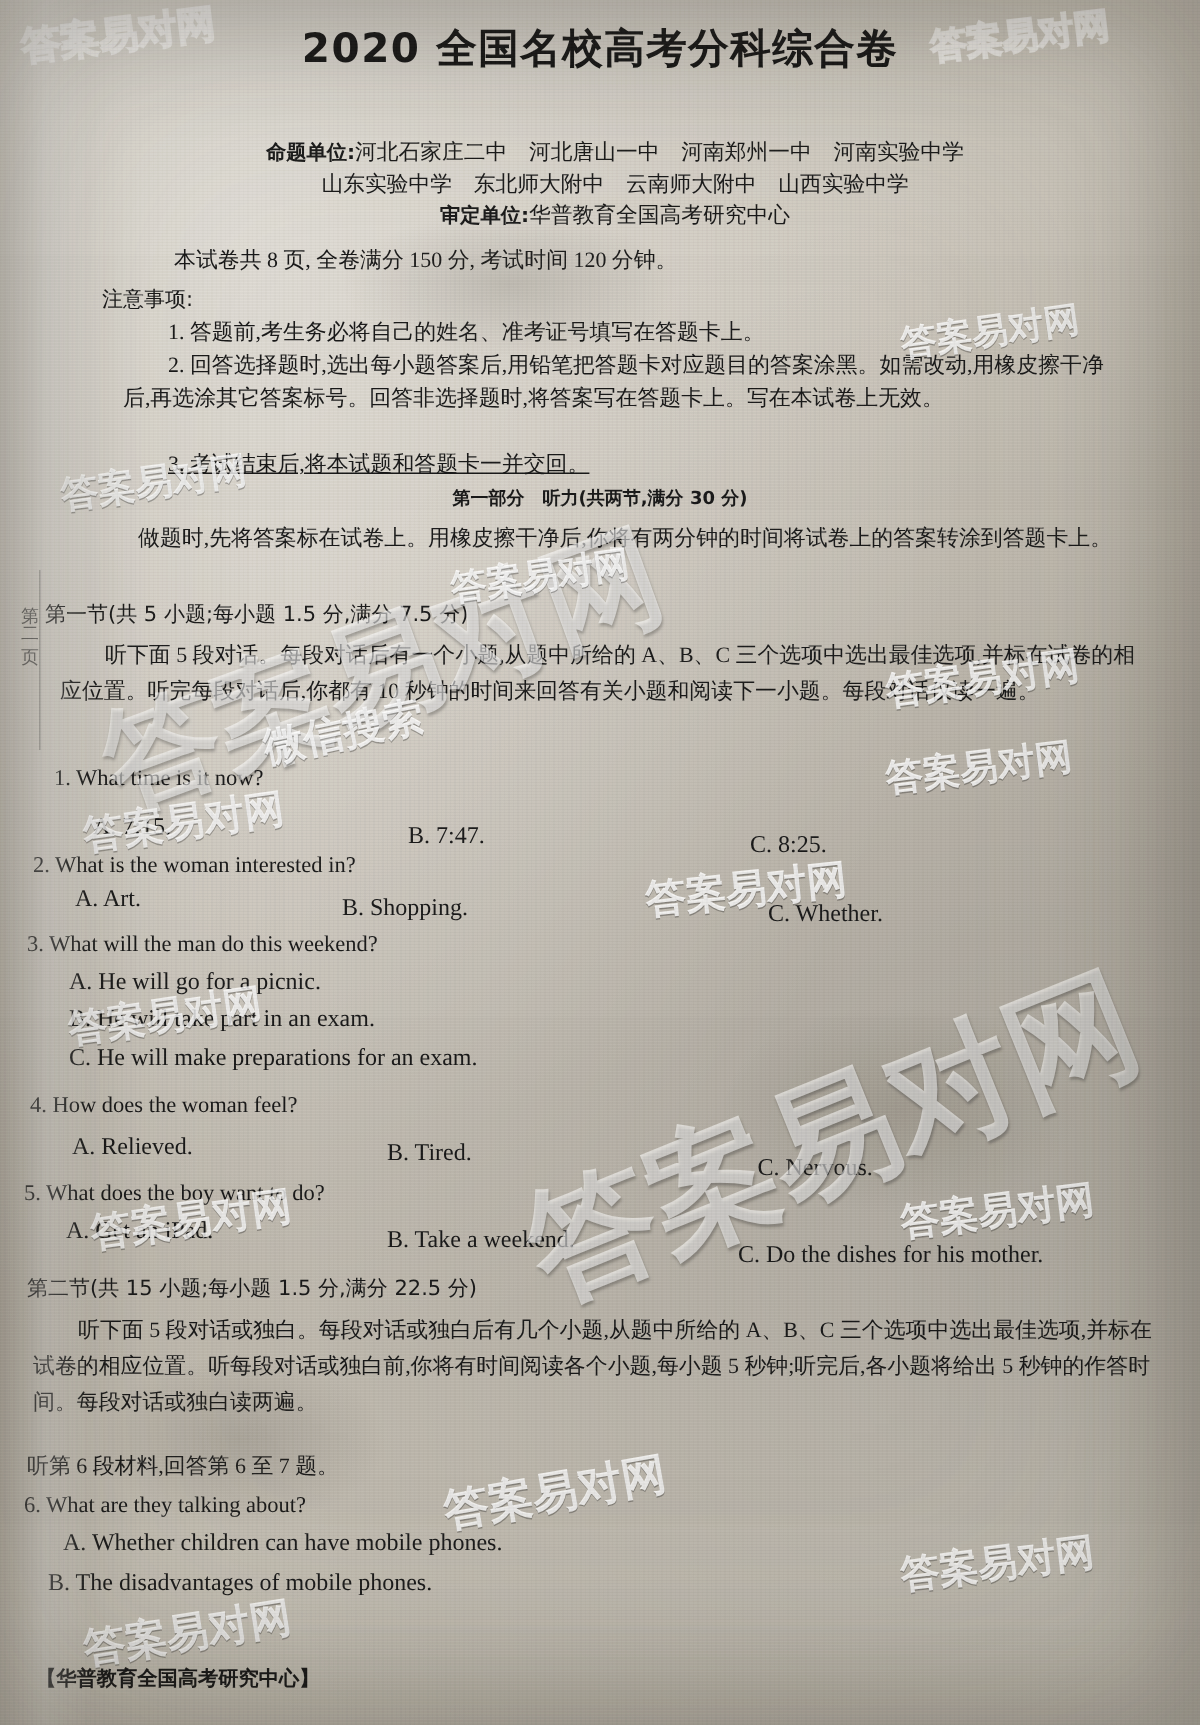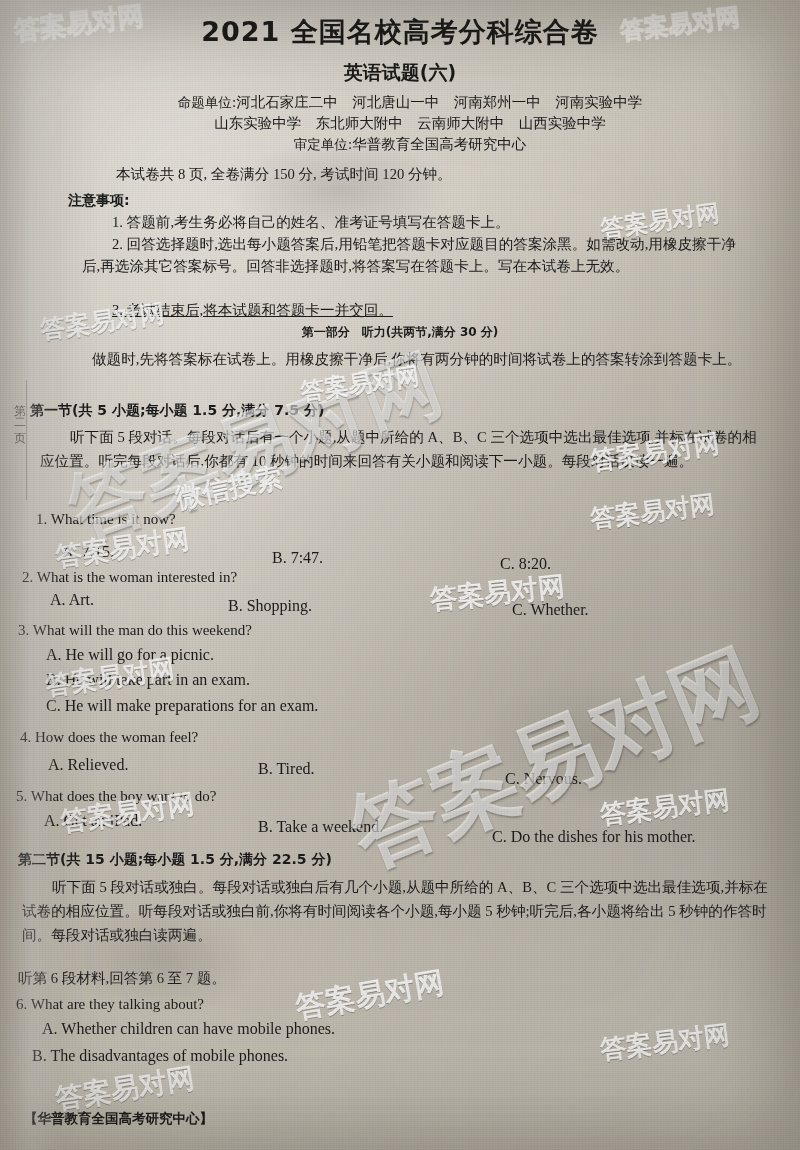--- a/index.html
+++ b/index.html
@@ -36,26 +36,26 @@
     font-family:"DejaVu Sans", sans-serif;
     font-weight:bold;font-size:27px;letter-spacing:1px;color:#141414;
   }
   .subtitle{
     position:absolute;left:0;right:0;top:60px;text-align:center;
     font-family:"DejaVu Sans", sans-serif;
     font-weight:bold;font-size:19px;color:#181818;
   }
   .credits{position:absolute;left:120px;top:92px;width:580px;font-size:14.5px;line-height:21px;}
   .credits .row{display:block;white-space:nowrap;}
-  .credits .lbl{font-weight:normal;font-family:"DejaVu Sans",sans-serif;font-size:13.5px;}
+  .credits .lbl{font-weight:bold;font-family:"DejaVu Sans",sans-serif;font-size:13.5px;}
   .c-center{text-align:center;}
 
   .blk{position:absolute;font-size:14.6px;line-height:22px;}
   .ind2{text-indent:30px;}
-  .bold-s{font-family:"DejaVu Sans",sans-serif;font-weight:bold;font-size:14px;}
+  .bold-s{font-family:"DejaVu Sans",sans-serif;font-weight:normal;font-size:14px;}
 
   .sec-head{position:absolute;text-align:center;left:0;right:0;font-size:12px;font-family:"DejaVu Sans",sans-serif;font-weight:bold;}
 
   .q{position:absolute;left:36px;font-size:15px;line-height:21px;font-family:"Liberation Serif",serif;}
   .opt{position:absolute;}
 
   .footer{
     position:absolute;left:24px;right:24px;bottom:22px;
     font-size:13.5px;font-family:"DejaVu Sans",sans-serif;font-weight:bold;
     display:flex;justify-content:space-between;align-items:center;color:#151515;
@@ -97,22 +97,21 @@
     background:linear-gradient(90deg, rgba(255,255,255,0) 0%, rgba(255,255,255,0.22) 50%, rgba(255,255,255,0) 100%);
   }
 </style>
 </head>
 <body>
 
 <div id="page">
 
   <div class="content">
 
-    <div class="title">2021 全国名校高考分科综合卷</div>
-    <div class="subtitle">英语试题(六)</div>
+    <div class="title">2020 全国名校高考分科综合卷</div>
 
     <div class="credits">
       <div class="row c-center">
         <span class="lbl">命题单位:</span><span>河北石家庄二中　河北唐山一中　河南郑州一中　河南实验中学</span>
       </div>
       <div class="row c-center">
         <span>山东实验中学　东北师大附中　云南师大附中　山西实验中学</span>
       </div>
       <div class="row c-center">
         <span class="lbl">审定单位:</span><span>华普教育全国高考研究中心</span>
@@ -139,21 +138,21 @@
     <div class="opt" style="left:62px;top:543px;">
       <span>A.</span>
       <span>7:15.</span>
     </div>
     <div class="opt" style="left:272px;top:549px;">
       <span>B.</span>
       <span>7:47.</span>
     </div>
     <div class="opt" style="left:500px;top:555px;">
       <span>C.</span>
-      <span>8:20.</span>
+      <span>8:25.</span>
     </div>
 
     <div class="q" style="left:22px;top:567px;">
       <span>2.</span>
       <span>What is the woman interested in?</span>
     </div>
     <div class="opt" style="left:50px;top:591px;">
       <span>A.</span>
       <span>Art.</span>
     </div>

